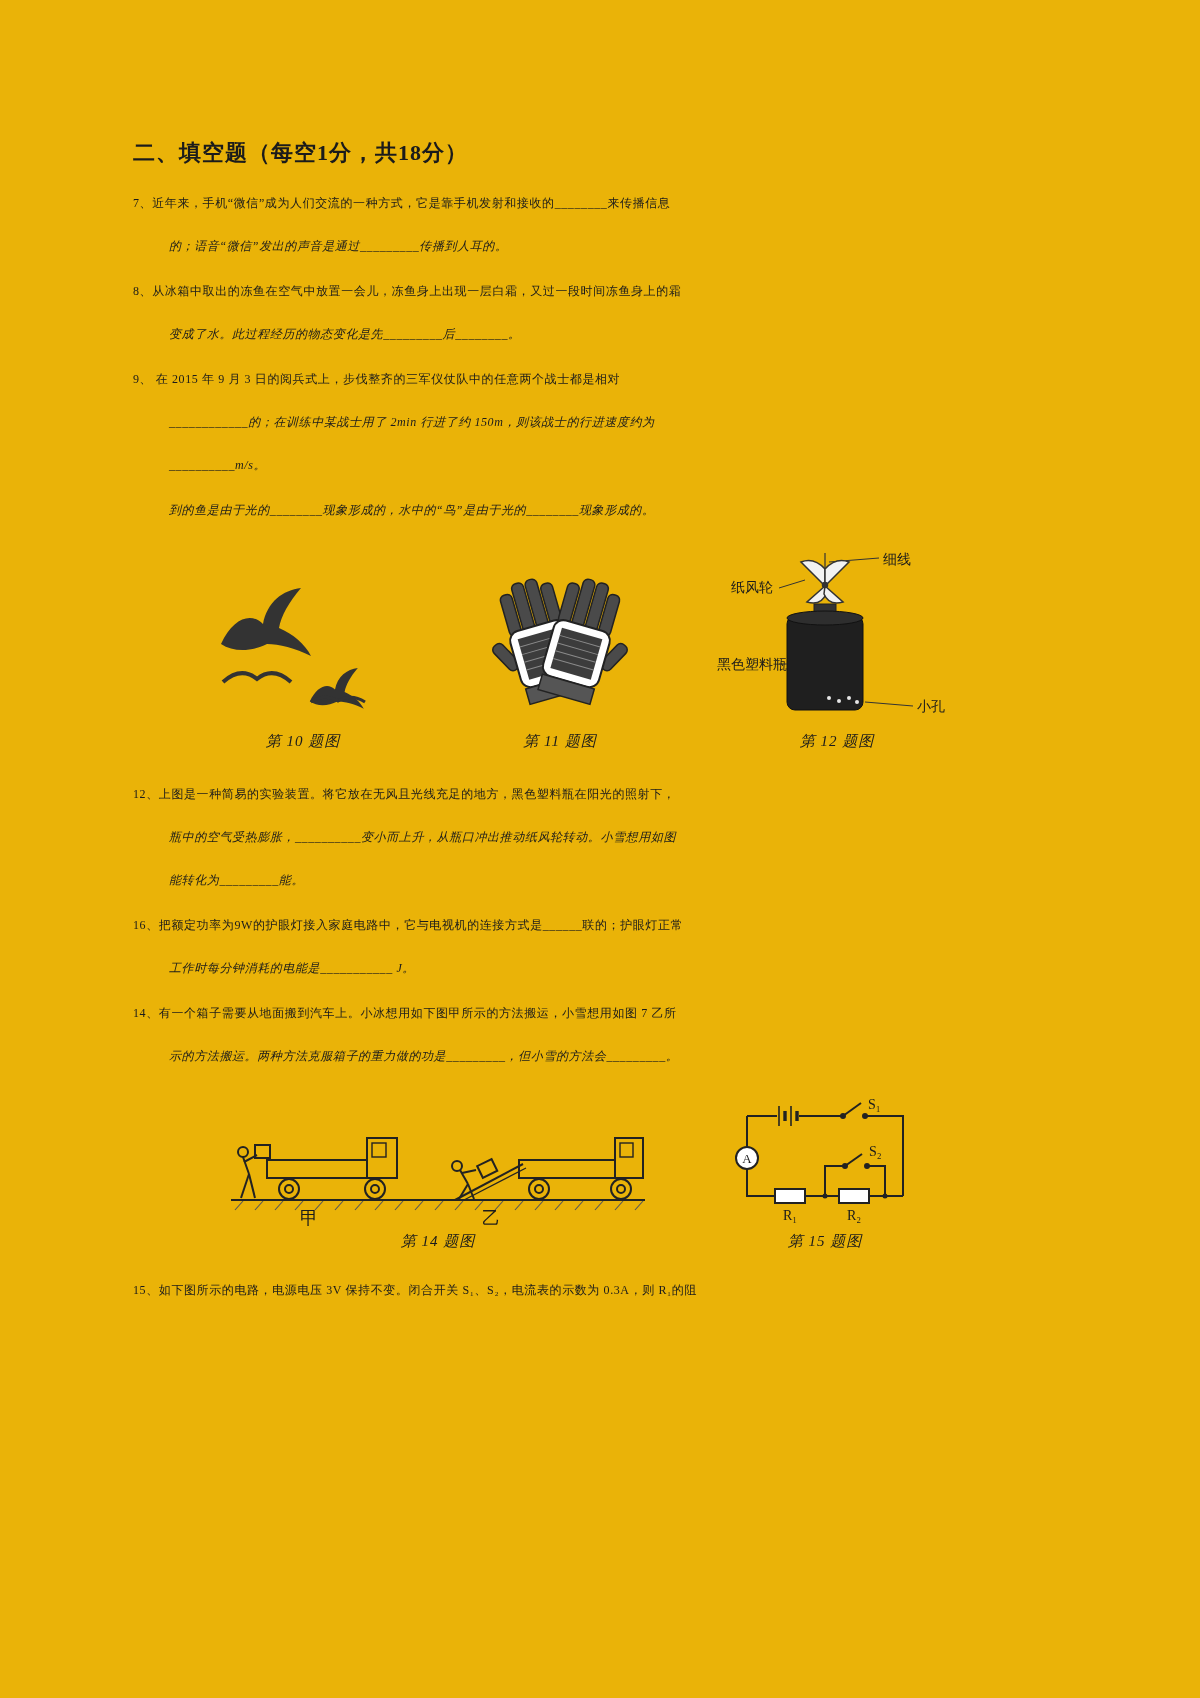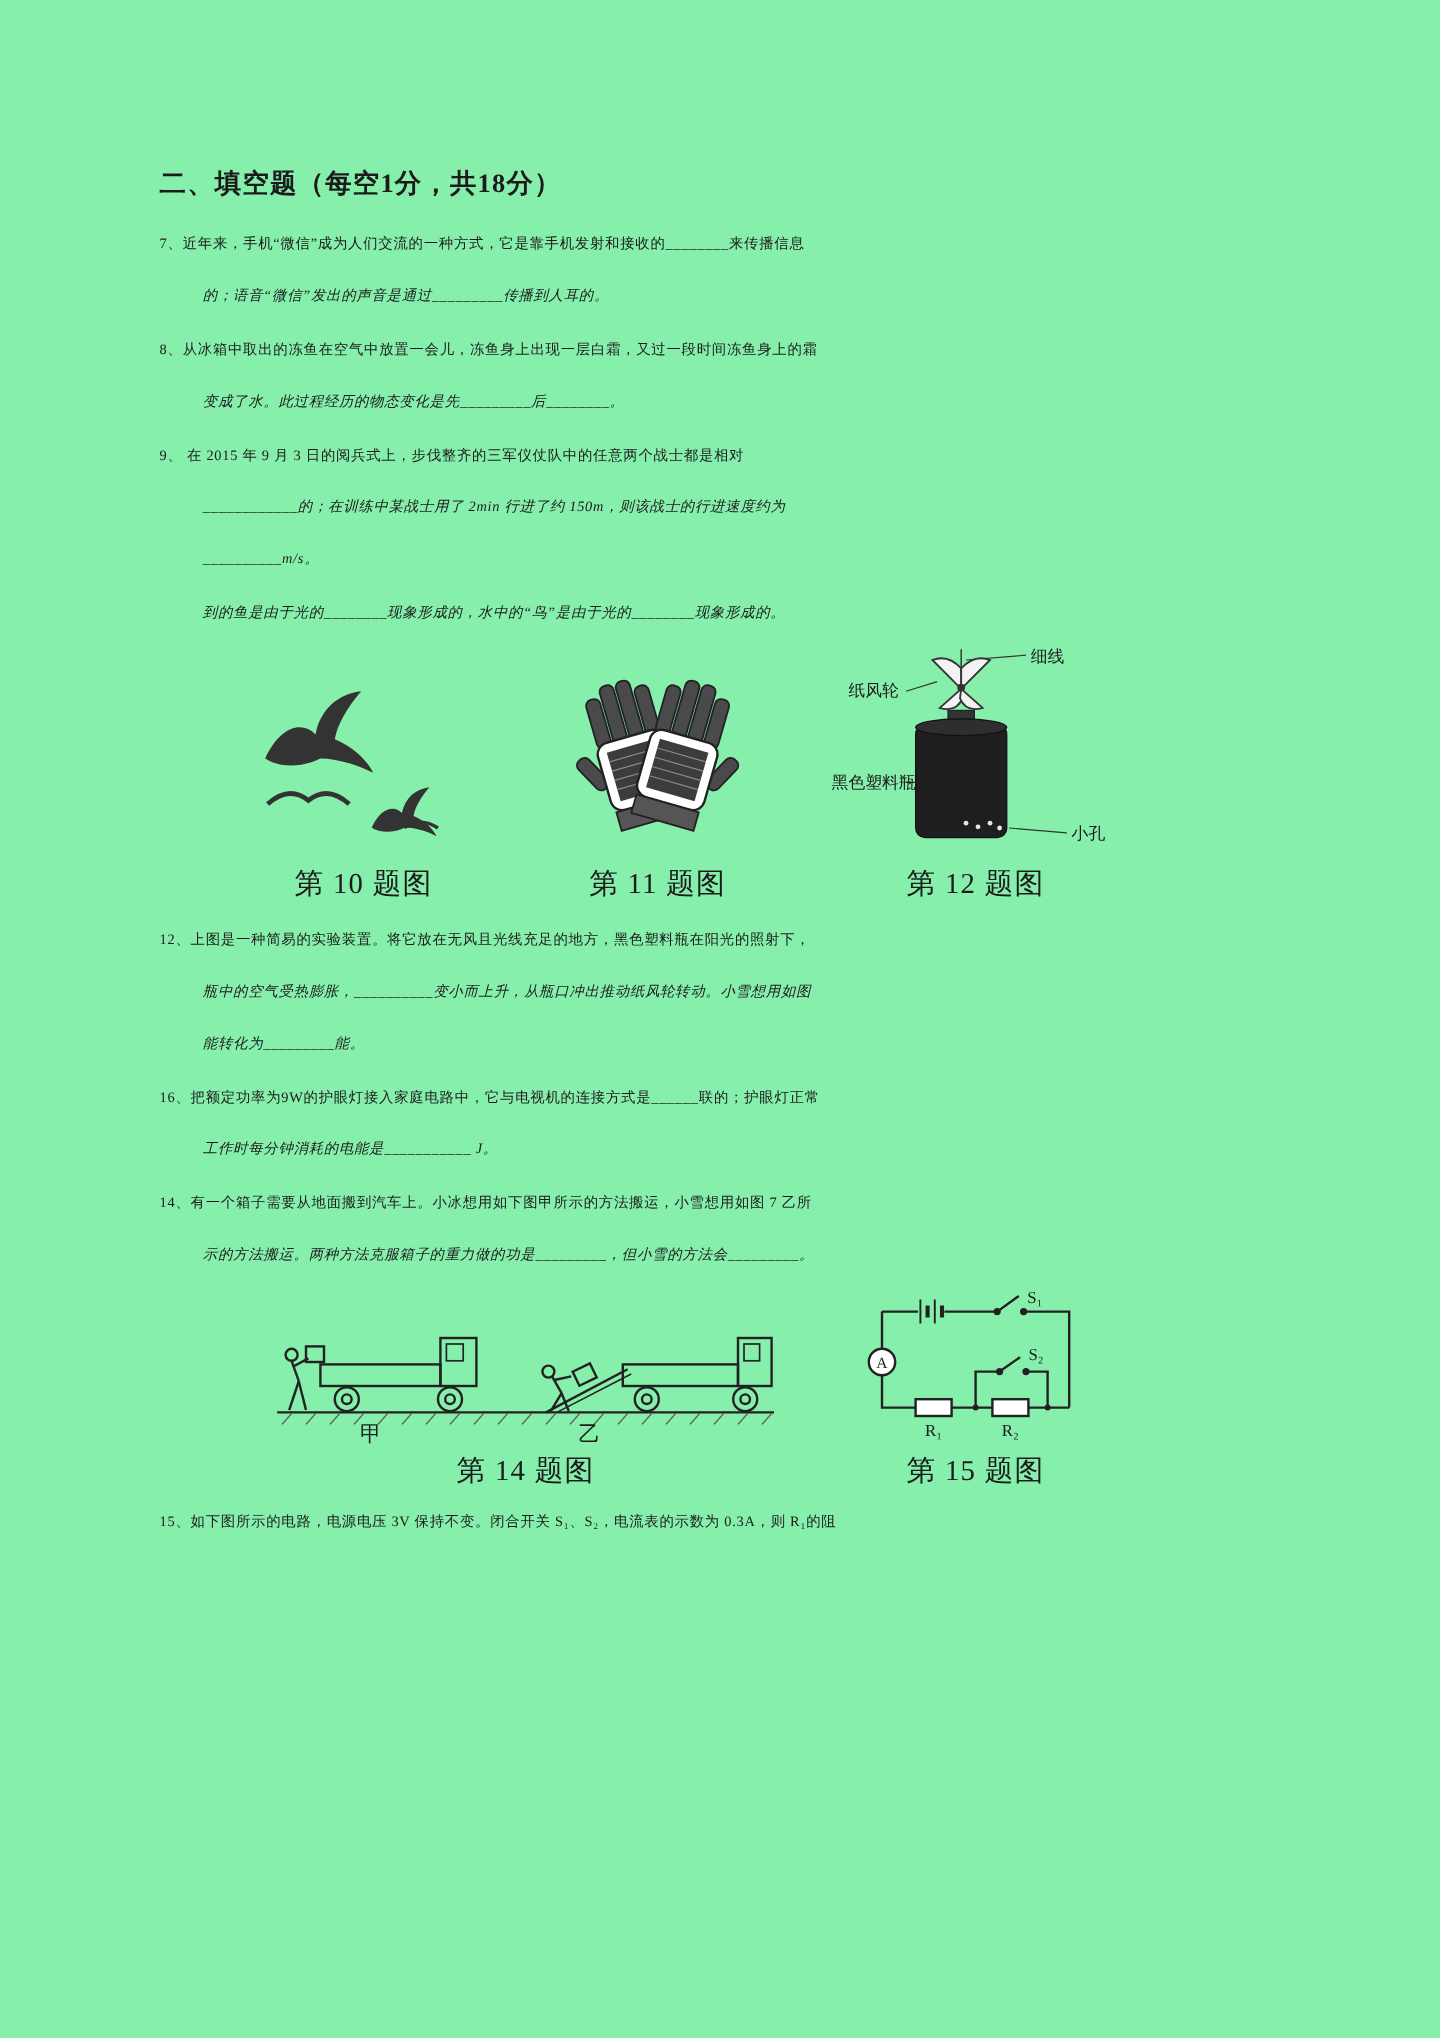--- a/index.html
+++ b/index.html
@@ -1,32 +1,32 @@
 <!DOCTYPE html>
 <html><head>
 <meta charset="utf-8">
 <style>
   * { box-sizing: border-box; }
   html,body { margin:0; padding:0; background:#9a9a9a; }
   .page {
-    width:1200px; height:1698px; margin:0 auto; background:#86efac;
+    width:1200px; height:1698px; margin:0 auto; background:#eab308;
     font-family:"Liberation Serif","DejaVu Serif",serif; color:#1b1b1b;
     overflow:hidden; position:relative;
   }
   .content { padding:138px 90px 0 133px; }
   .heading { font-size:22px; font-weight:bold; margin-bottom:14px; letter-spacing:1px; }
   .q { margin-bottom:2px; }
   .line { font-size:12px; line-height:43px; white-space:nowrap; letter-spacing:0.6px; }
   .cont { padding-left:36px;font-style:italic; }
   .fig-row { display:flex; align-items:flex-end; }
   .fig-row-1 { margin:4px 0 10px 0; }
   .fig-row-2 { margin:6px 0 6px 0; }
-  figure { margin:0;justify-content:center; }
+  figure { margin:12px;justify-content:center; }
   .figblock { display:flex; flex-direction:column; align-items:center; }
-  .caption { font-size:24px; margin-top:4px; letter-spacing:1px; }
+  .caption { font-size:15px; margin-top:4px; letter-spacing:1px;font-style:italic; }
   .ml-a { margin-left:60px; }
   .ml-b { margin-left:20px; }
   .ml-c { margin-left:30px; }
   .ml-d { margin-left:90px; }
   .ml-e { margin-left:60px; }
   svg text { font-family:"Liberation Serif","DejaVu Serif",serif; fill:#1b1b1b; }
   .svg-label { font-size:14px; }
   .svg-label-big { font-size:18px; }
 </style>
 </head>

